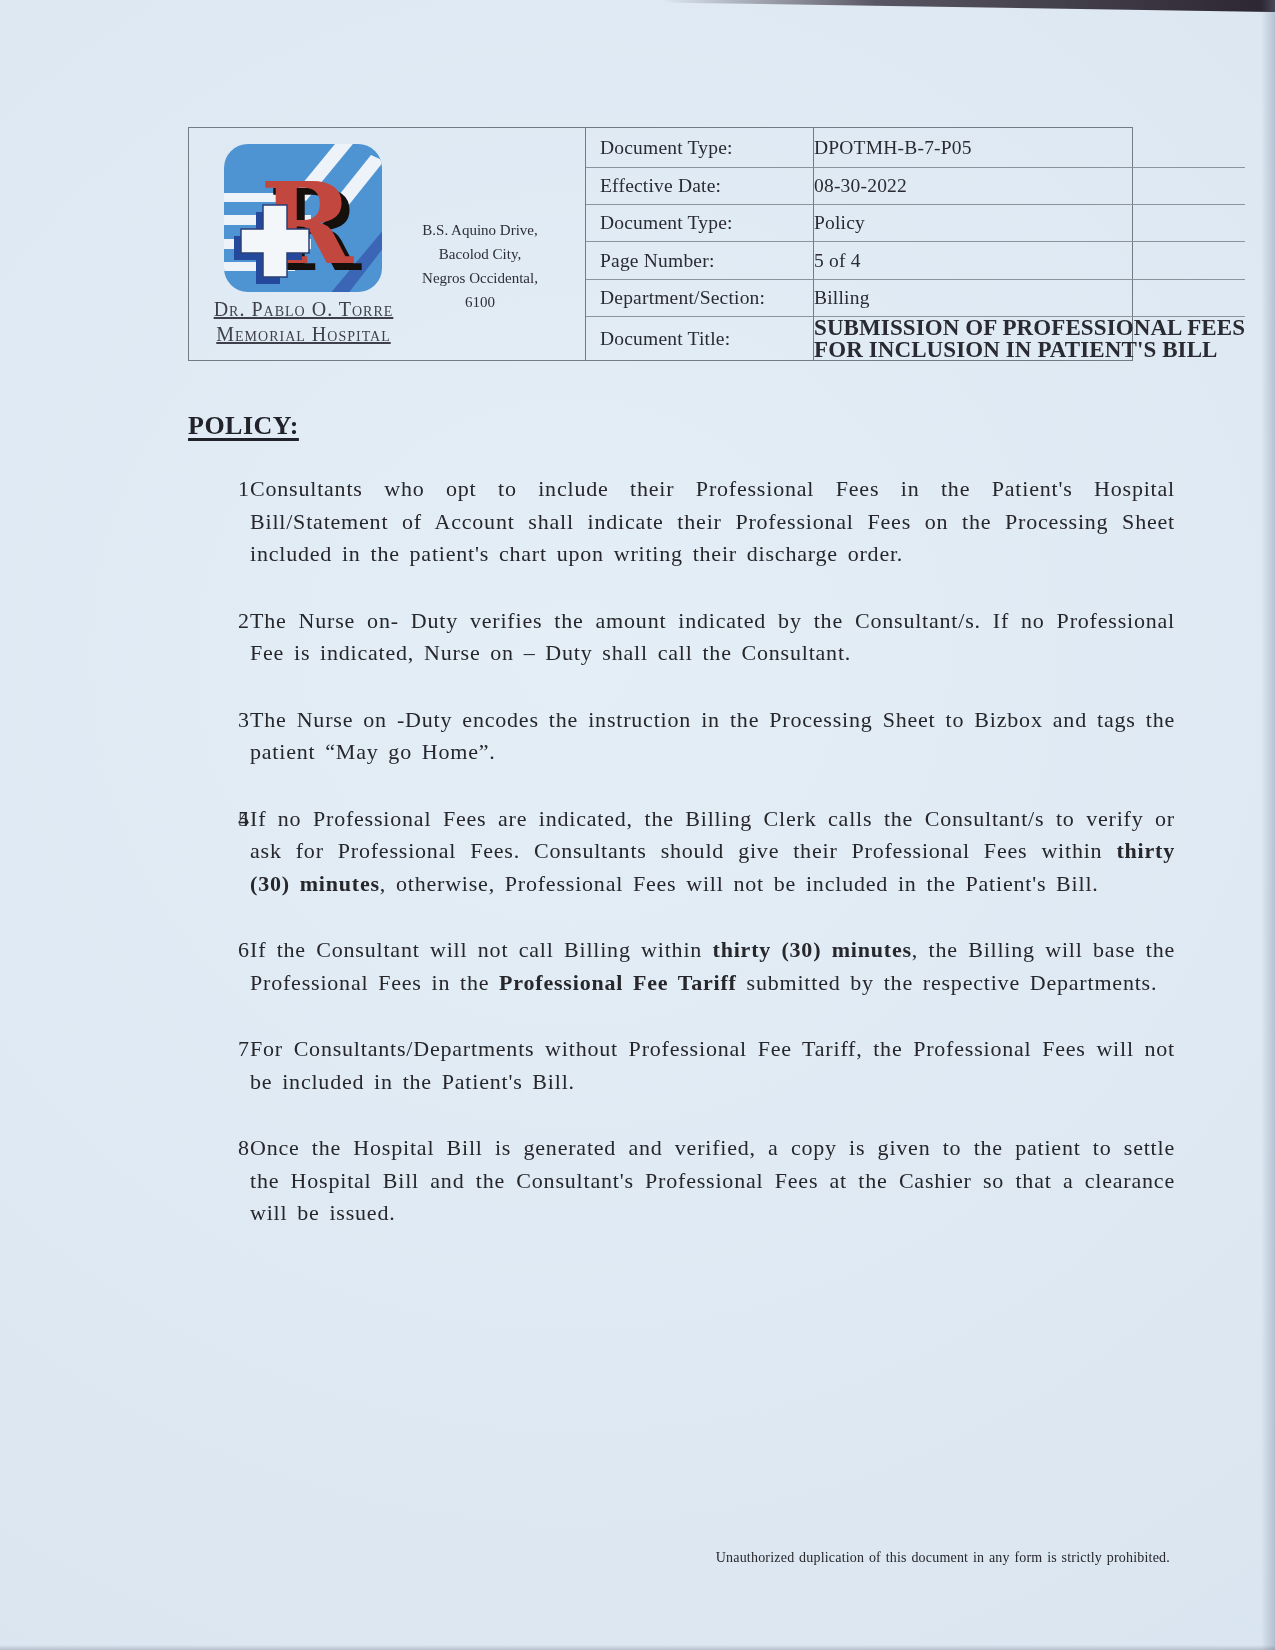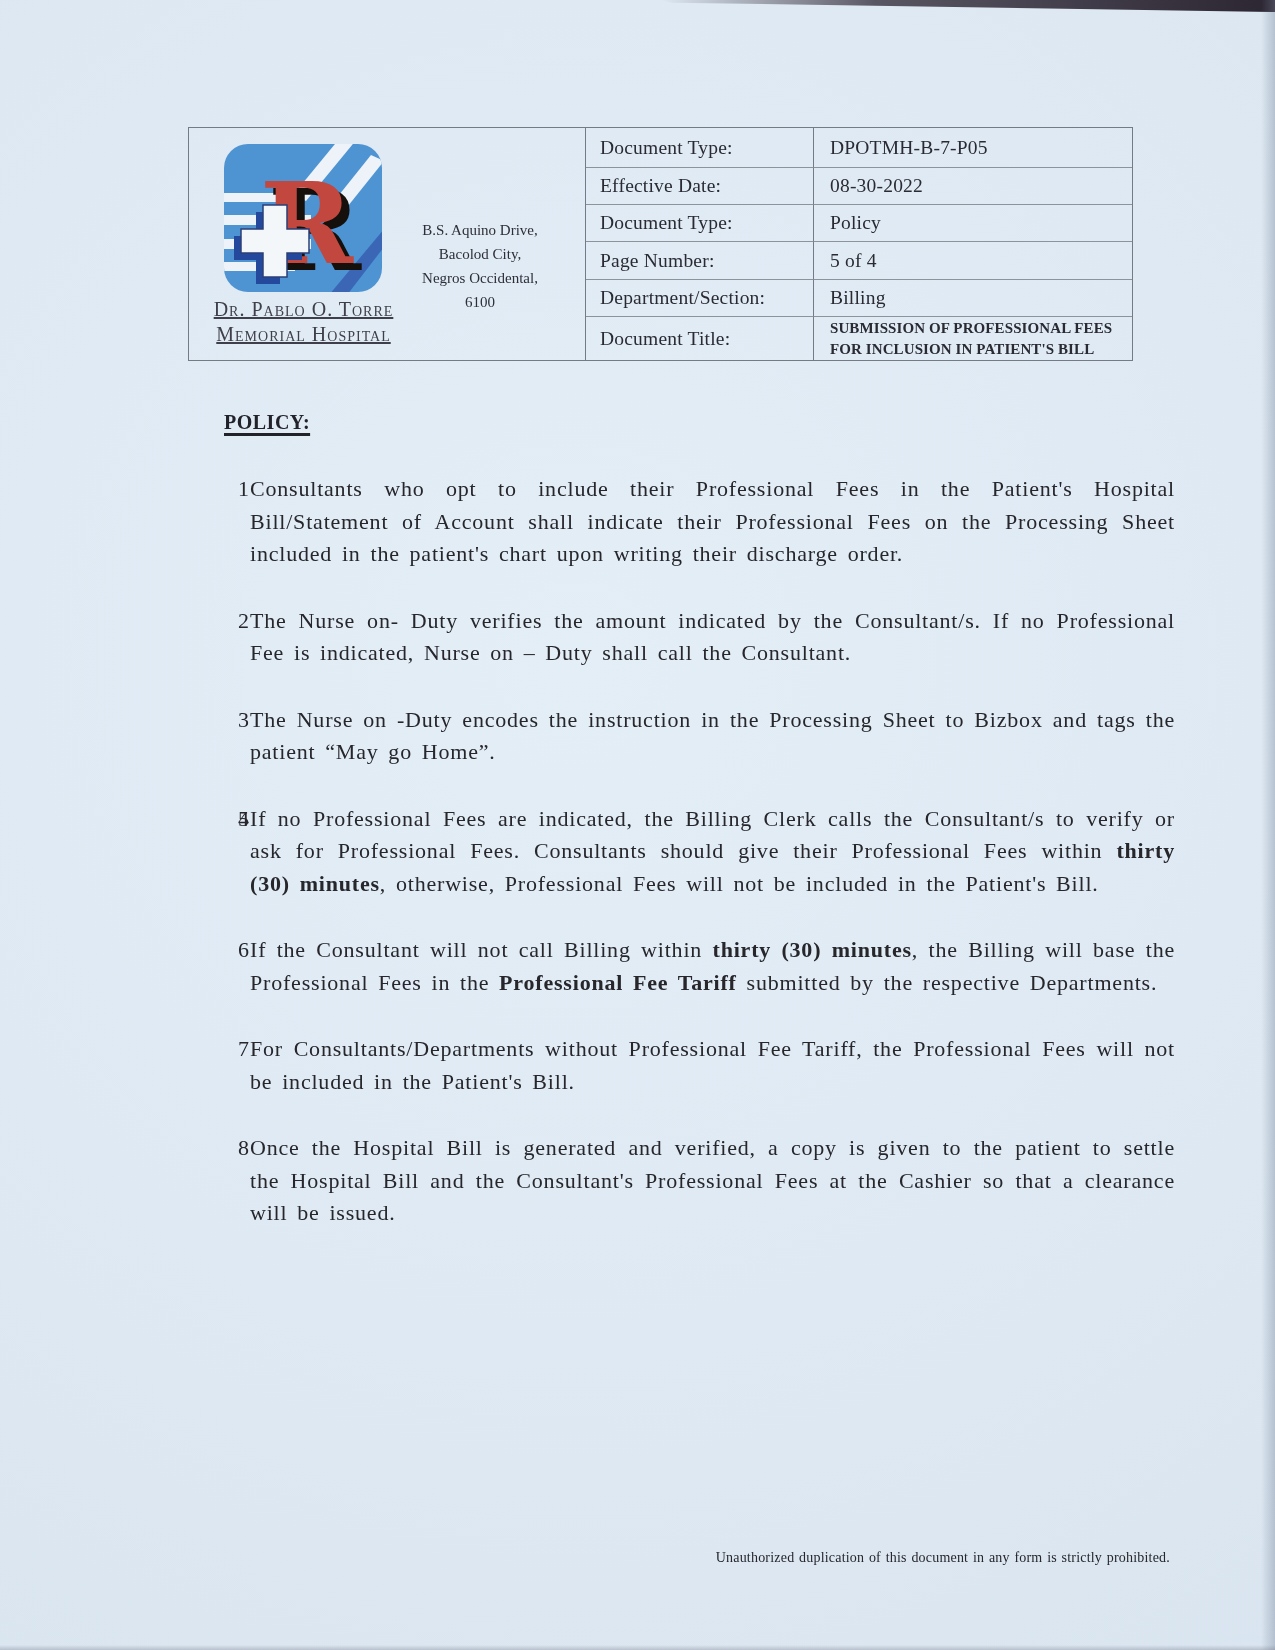--- a/index.html
+++ b/index.html
@@ -30,42 +30,42 @@
     display:grid; grid-template-columns:397px 227px 1fr;
     grid-template-rows:40px 37px 37px 38px 37px 1fr;
   }
   .cell-left { grid-column:1; grid-row:1/7; border-right:1px solid #757b83; position:relative; }
   .lbl, .val {
     display:flex; align-items:center; box-sizing:border-box;
     border-bottom:1px solid #8d939b; font-size:19.5px; color:#2a2a32;
     letter-spacing:.2px; white-space:nowrap;
   }
   .lbl { grid-column:2; padding-left:14px; }
-  .val { grid-column:3; border-left:1px solid #757b83; padding-left:16px; }
+  .val { grid-column:3; border-left:1px solid #757b83; padding-left:0; }
   .r1{grid-row:1}.r2{grid-row:2}.r3{grid-row:3}.r4{grid-row:4}.r5{grid-row:5}.r6{grid-row:6}
   .r6.lbl, .r6.val { border-bottom:none; }
   .val-title {
-    flex-direction:column; align-items:flex-start; justify-content:center;
-    font-weight:bold; font-size:15px; line-height:21px; letter-spacing:.1px;
+    flex-direction:column; align-items:flex-start; justify-content:space-between;
+    font-weight:bold; font-size:23px; line-height:21px; letter-spacing:.1px;
   }
   .logo-box { position:absolute; left:34px; top:15px; width:160px; height:150px; }
   .hosp-name {
     position:absolute; left:2px; top:169px; width:225px; text-align:center;
     font-variant:small-caps; font-size:20px; line-height:25px;
     letter-spacing:1px; color:#3f3f49; white-space:nowrap;text-decoration:underline;
   }
   .addr {
     position:absolute; left:210px; top:90px; width:162px; text-align:center;
     font-size:15px; line-height:24px; color:#2e2e36;
   }
   
   .policy-heading {
     position:absolute; left:188px; top:411px;
-    font-size:20px; font-weight:bold; letter-spacing:.5px; color:#22222a;
-    text-decoration:underline; text-underline-offset:4px; text-decoration-thickness:2.5px;margin-left:36px;
+    font-size:26px; font-weight:bold; letter-spacing:.5px; color:#22222a;
+    text-decoration:underline; text-underline-offset:4px; text-decoration-thickness:2.5px;
   }
   .policy-list { position:absolute; left:187px; top:473px; width:988px; }
   .p-item {
     position:relative; padding-left:63px; margin-bottom:34px;
     font-size:22px; line-height:32.5px; text-align:justify;
     letter-spacing:.8px; word-spacing:3.5px; color:#26262b;
   }
   .p-num { position:absolute; left:51px; top:0; letter-spacing:0; }
   .p-item b { font-weight:bold; }
   .footer {

